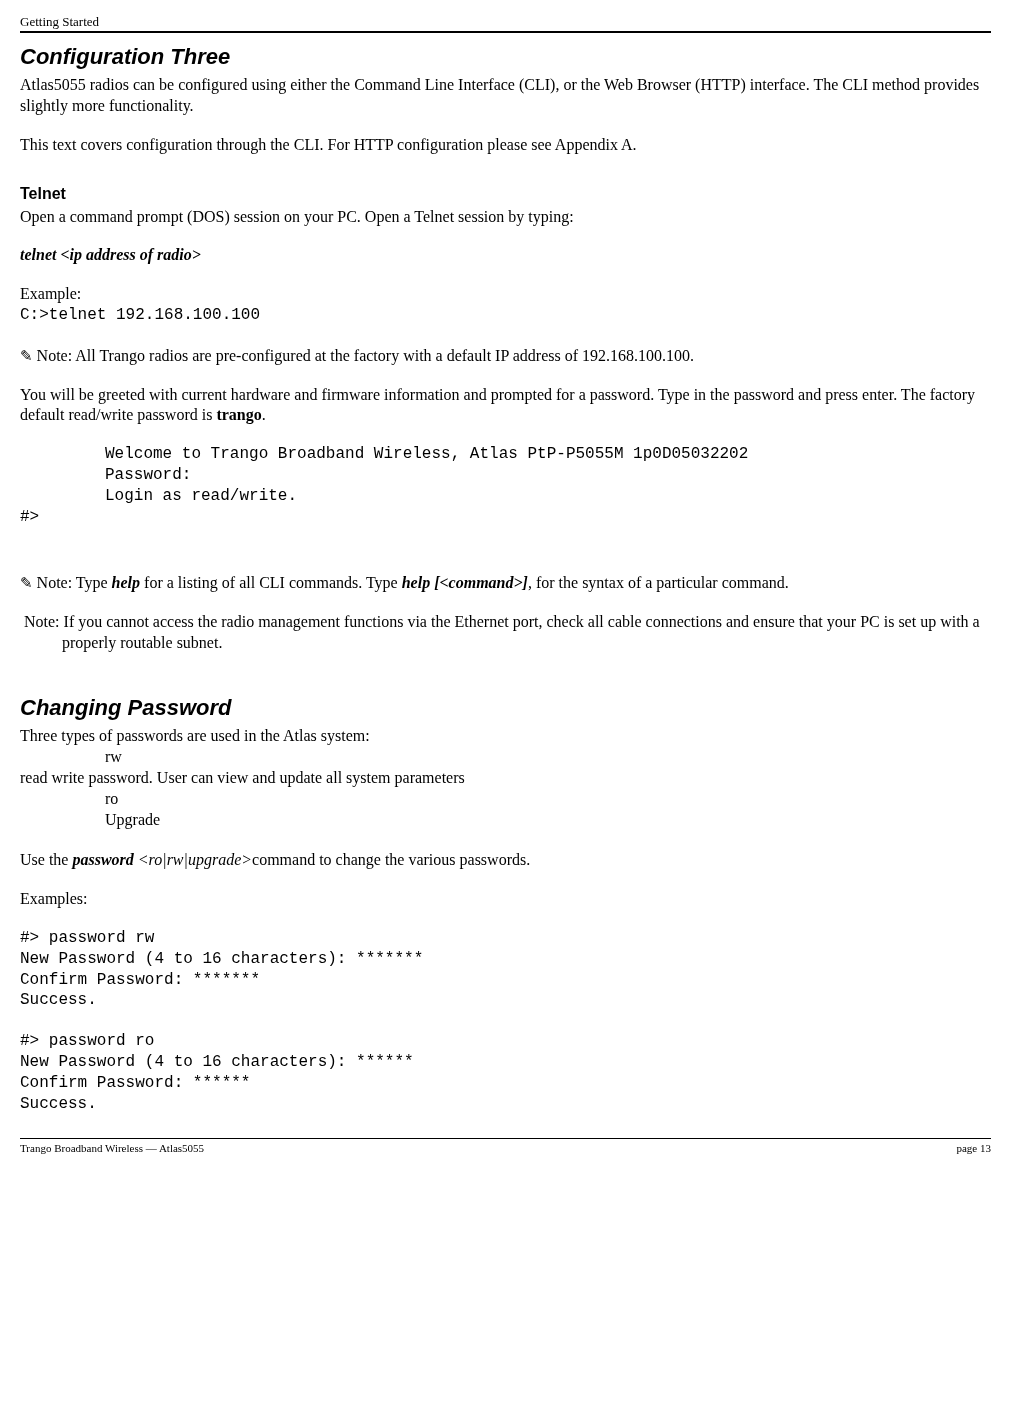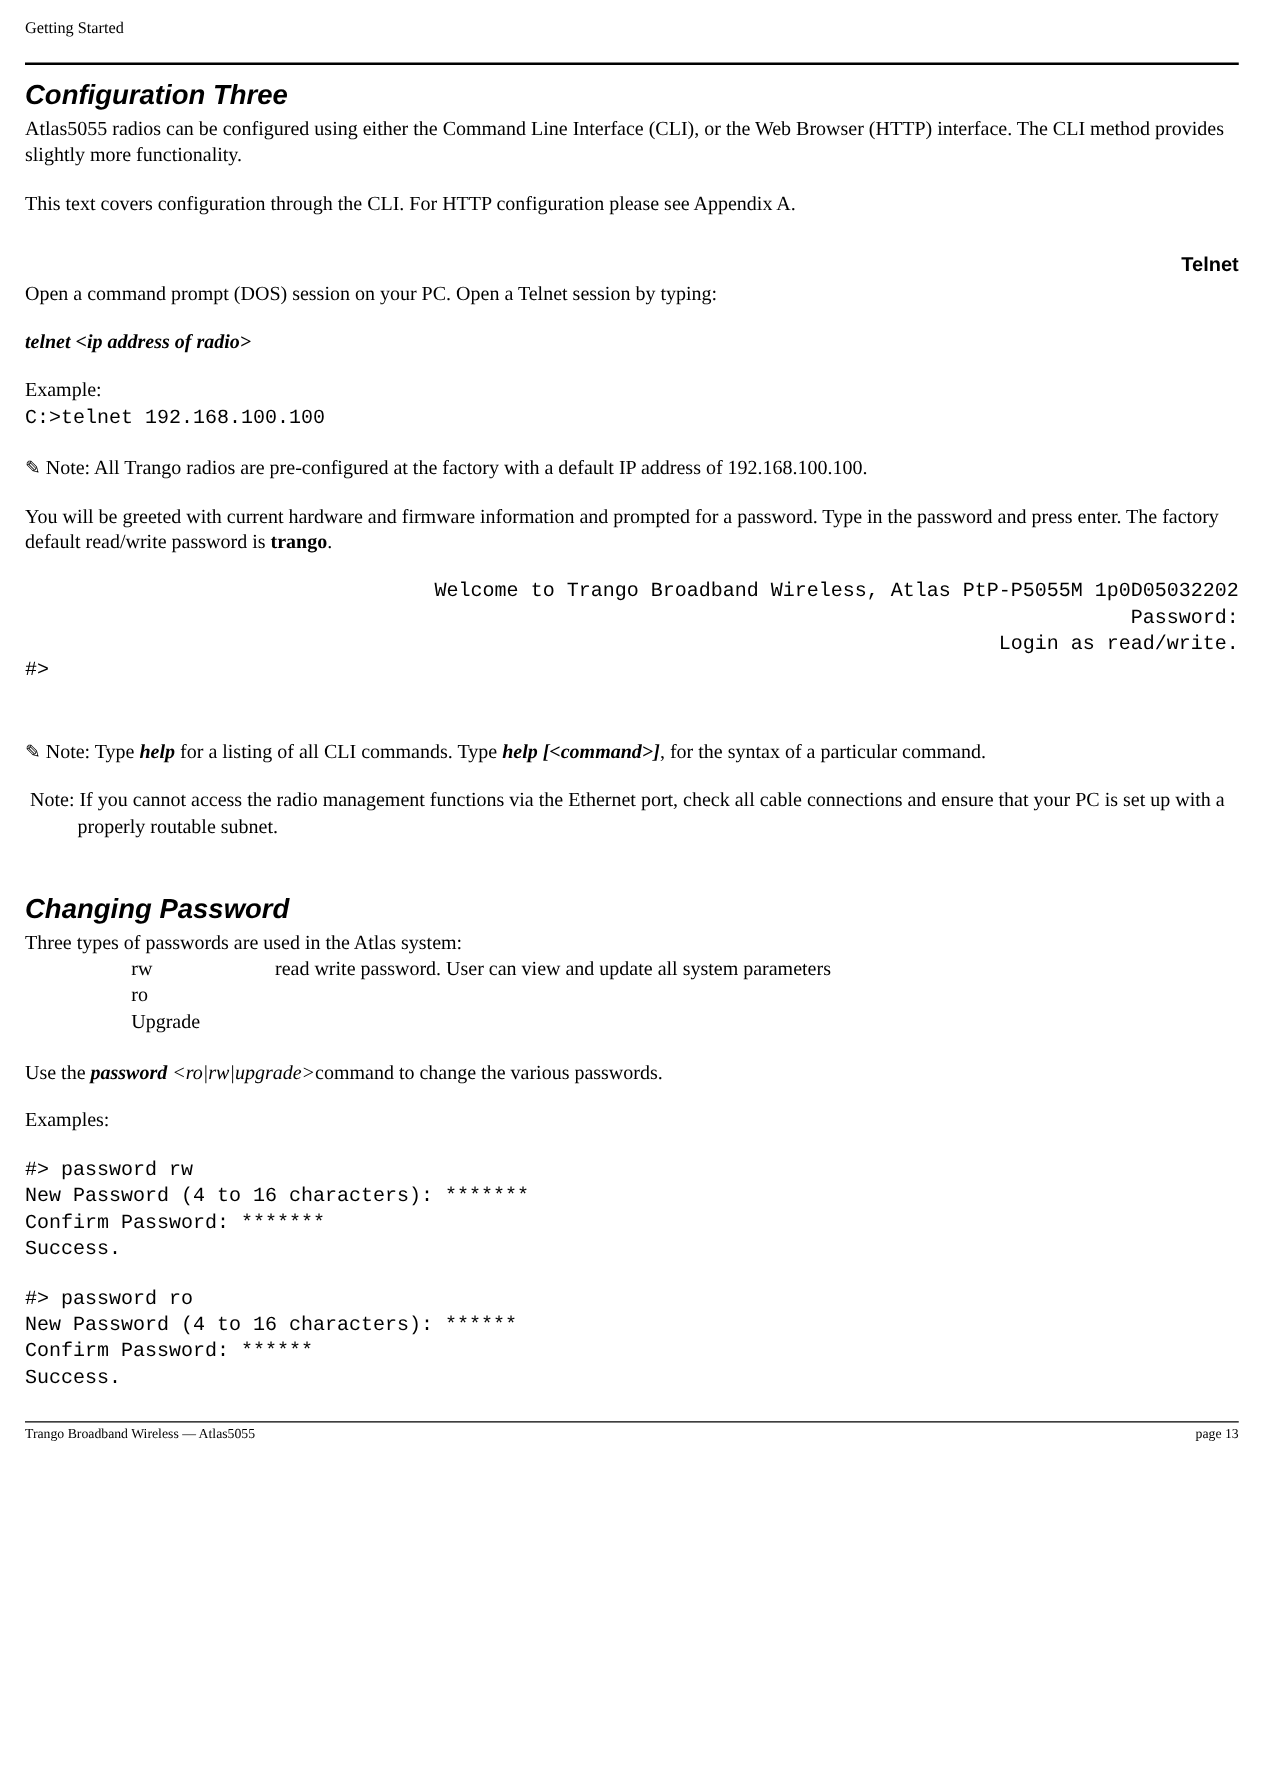--- a/index.html
+++ b/index.html
@@ -7,40 +7,39 @@
       font-size: 16px;
       color: #000;
       margin: 0;
       padding: 14px 20px 10px 20px;
       width: 1011px;
       box-sizing: border-box;
       line-height: 1.3;
     }
     .header {
       font-size: 13px;
-      padding-bottom: 19px;
+      padding-bottom: 0;
     }
     .header-border {
       border-top: 2px solid #000;
       margin-bottom: 10px;
     }
     .section-heading {
       font-family: Arial, Helvetica, sans-serif;
       font-weight: bold;
       font-style: italic;
       font-size: 22px;
       margin: 6px 0 4px 0;
     }
     .subhead-telnet {
       font-family: "Trebuchet MS", Arial, sans-serif;
       font-weight: bold;
       font-size: 16px;
       margin-top: 28px;
       margin-bottom: 2px;
-      text-align: right;
     }
     p {
       margin: 0 0 18px 0;
     }
     p.no-gap {
       margin-bottom: 0;
     }
     .mono {
       font-family: "Courier New", Courier, monospace;
       font-size: 16px;
@@ -49,28 +48,28 @@
     }
     .bold { font-weight: bold; }
     .ital { font-style: italic; margin-top: 16px; }
     .pencil {
       font-family: Arial, sans-serif;
       font-size: 15px;
       display: inline-block;
     }
     .indent-block {
       margin-left: 85px;
-      text-align: right;
     }
     .hanging {
       padding-left: 42px;
       text-indent: -42px;
     }
     .pw-row {
       display: flex;
+      flex-direction: column;
     }
     .pw-key {
       width: 115px;
       flex-shrink: 0;
       margin-left: 85px;
     }
     .pw-desc {
       flex: 1;
     }
     .footer {

